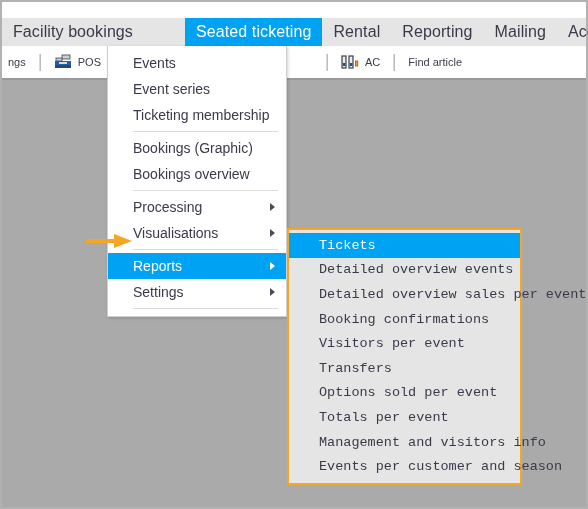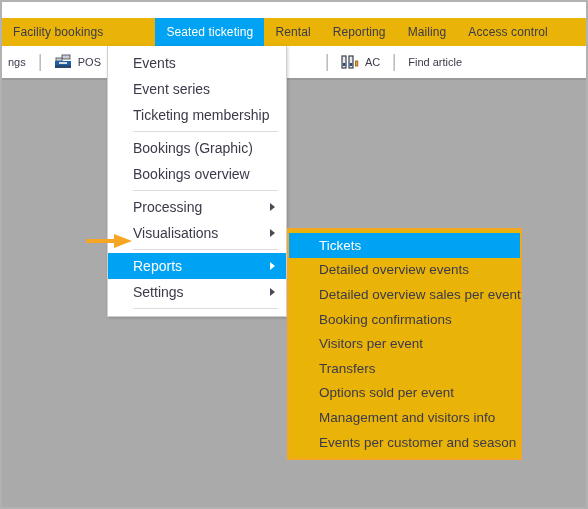--- a/index.html
+++ b/index.html
@@ -46,24 +46,24 @@
     left: 0; bottom: 0;
     width: 588px; height: 2px;
     background: #b2b2b2;
   }
 
   
   #menubar {
     position: absolute;
     left: 2px; top: 18px;
     width: 584px; height: 28px;
-    background: #eab308;
+    background: #e5e5e5;
     display: flex;
     align-items: stretch;
-    font-size: 12px;
+    font-size: 16px;
     color: #333344;
     white-space: nowrap;
   }
   .menubar-item {
     display: flex;
     align-items: center;
     padding: 0 11px;
     cursor: default;
     color: #3a3a4a;
     letter-spacing: 0.1px;
@@ -171,26 +171,27 @@
   }
   .menu-item.highlight .submenu-arrow {
     border-left-color: #ffffff;
   }
 
   
   #menu-reports {
     position: absolute;
     left: 287px; top: 228px;
     width: 235px;
-    background: #eab308;
+    background: #e5e5e5;
     border: 2px solid #f5a623;
     box-sizing: border-box;
     padding: 3px 0 4px 0;
     font-size: 13.5px;
     color: #3a3a4a;
+    font-family: Liberation Mono, monospace;
   }
   .sub-item {
     height: 24.6px;
     display: flex;
     align-items: center;
     padding-left: 30px;
     padding-right: 8px;
     cursor: default;
     white-space: nowrap;
   }
@@ -346,20 +347,23 @@
     <div class="sub-item">
       <span>Visitors per event</span>
     </div>
     <div class="sub-item">
       <span>Transfers</span>
     </div>
     <div class="sub-item">
       <span>Options sold per event</span>
     </div>
     <div class="sub-item">
+      <span>Totals per event</span>
+    </div>
+    <div class="sub-item">
       <span>Management and visitors info</span>
     </div>
     <div class="sub-item">
       <span>Events per customer and season</span>
     </div>
   </div>
 
   <svg id="annotation-arrow" viewBox="0 0 48 16" xmlns="http://www.w3.org/2000/svg">
     <rect x="0" y="6" width="32" height="4" fill="#f5a623"></rect>
     <polygon points="28,1 46,8 28,15" fill="#f5a623"></polygon>

